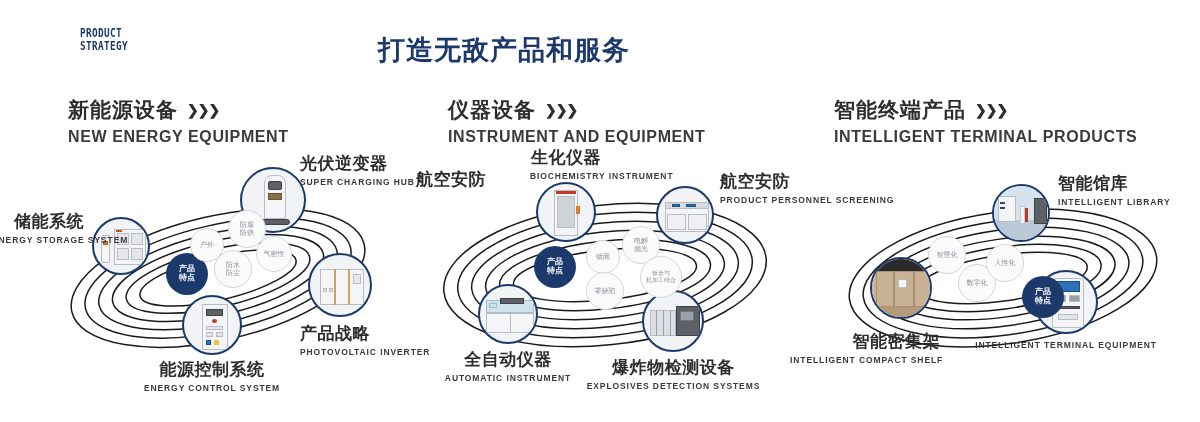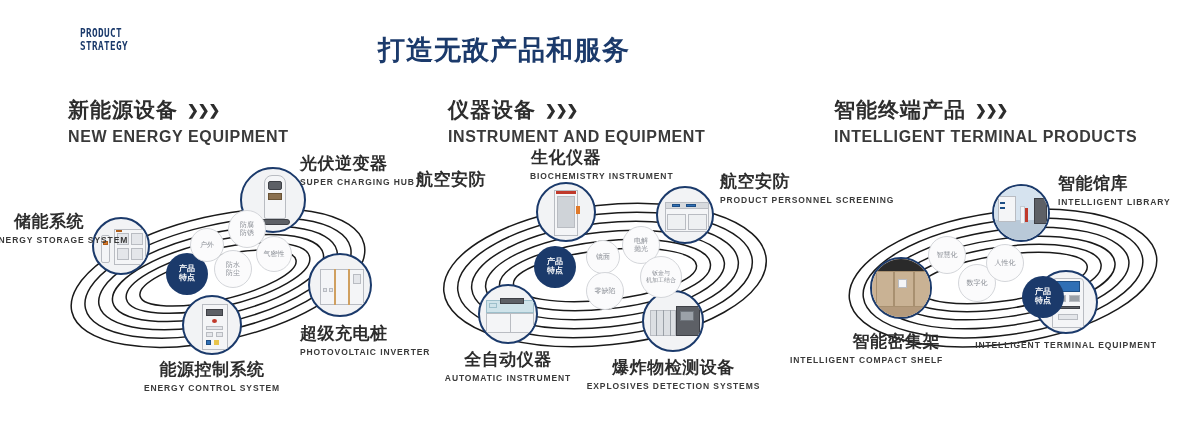--- a/index.html
+++ b/index.html
@@ -174,21 +174,21 @@
       <div class="art">
         <div class="dev l" style="left:10px;top:14px;width:44px;height:36px;"></div>
         <div class="dev or" style="left:24px;top:14px;width:2px;height:36px;background:#d0a060;border:none;"></div>
         <div class="dev or" style="left:38px;top:14px;width:2px;height:36px;background:#d0a060;border:none;"></div>
         <div class="dev" style="left:43px;top:19px;width:8px;height:10px;"></div>
         <div class="dev" style="left:13px;top:33px;width:4px;height:4px;"></div>
         <div class="dev" style="left:19px;top:33px;width:4px;height:4px;"></div>
       </div>
     </div>
     <div class="lbl" style="left:300px;top:172px;">
-      <div class="cn">超级充电桩</div>
+      <div class="cn">产品战略</div>
       <div class="en">PHOTOVOLTAIC INVERTER</div>
     </div>
 
     <div class="node" style="left:182px;top:145px;width:60px;height:60px;">
       <div class="art">
         <div class="dev l" style="left:18px;top:7px;width:26px;height:46px;"></div>
         <div class="dev d" style="left:22px;top:12px;width:17px;height:7px;"></div>
         <div class="dev or" style="left:28px;top:22px;width:5px;height:4px;border-radius:50%;background:#c0392b;border:none;"></div>
         <div class="dev" style="left:22px;top:29px;width:17px;height:4px;"></div>
         <div class="dev" style="left:22px;top:35px;width:7px;height:5px;"></div>

